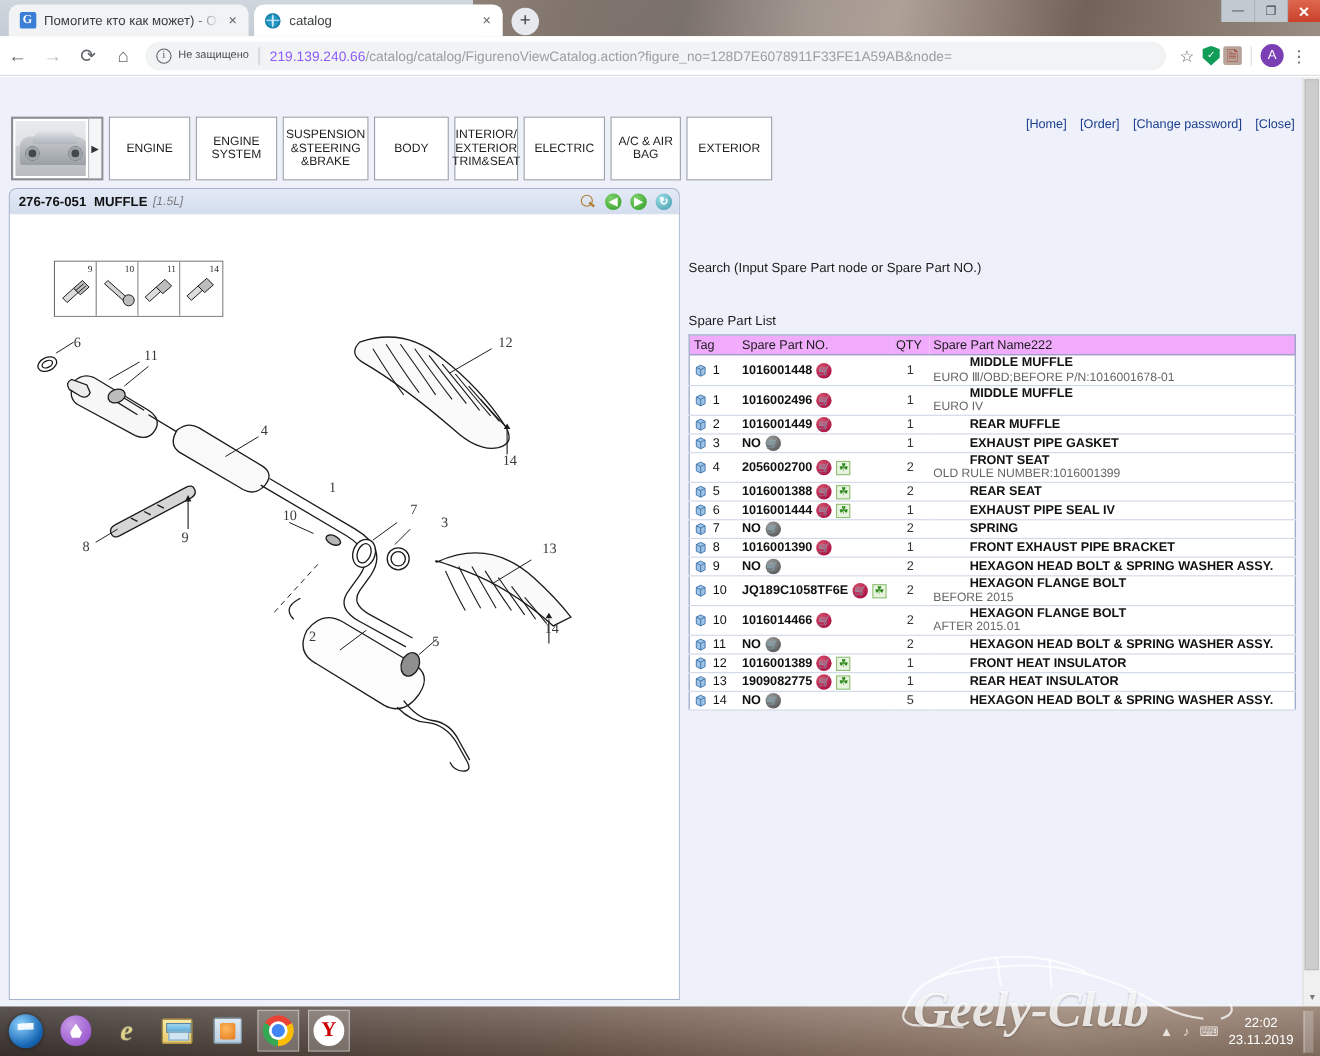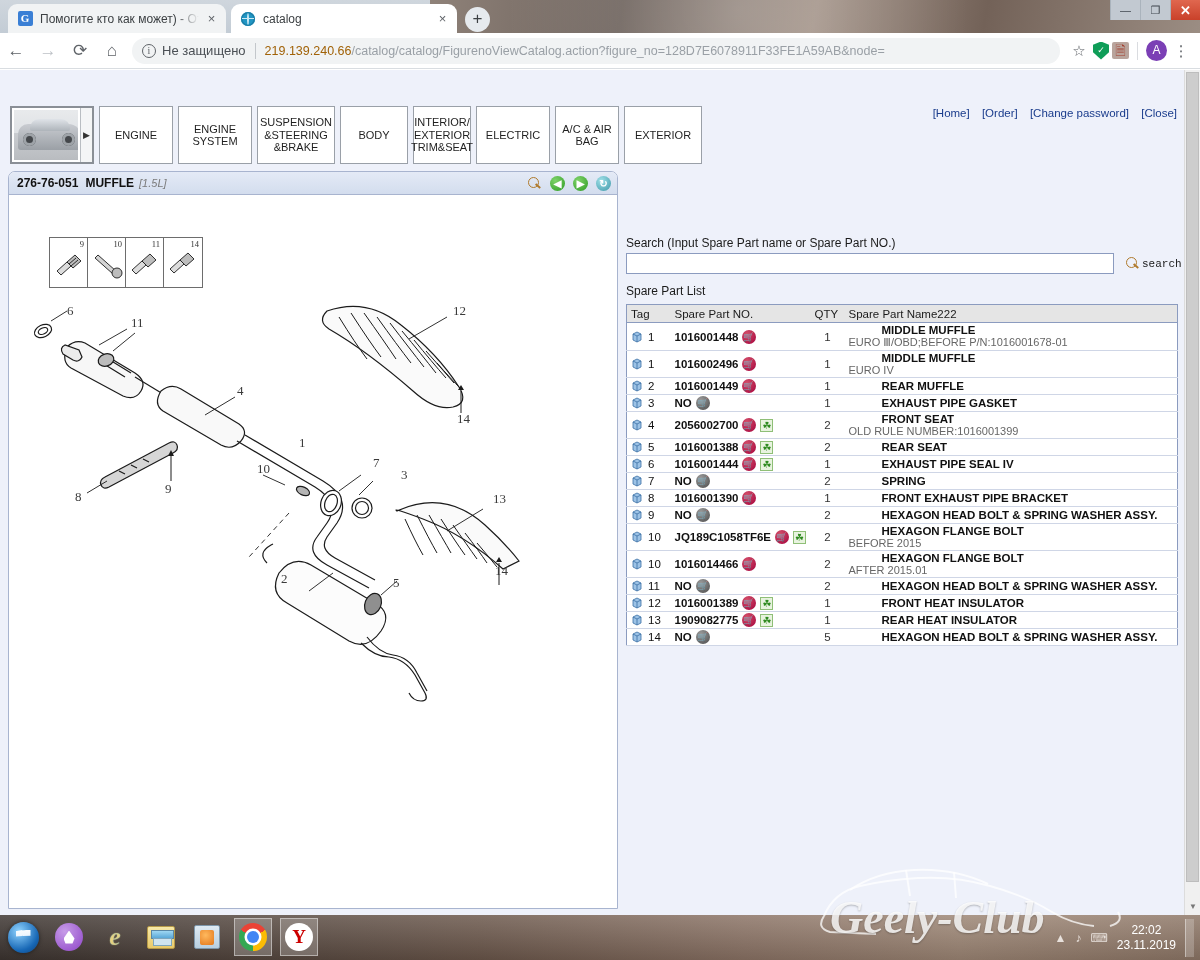--- a/index.html
+++ b/index.html
@@ -93,24 +93,24 @@
   .omnibox {
     flex: 1 1 auto; height: 26px; margin: 0 8px 0 4px;
     background: #f1f3f4; border-radius: 13px;
     display: flex; align-items: center; padding: 0 10px; min-width: 0;
   }
   .info-circle {
     width: 14px; height: 14px; border-radius: 50%; border: 1.3px solid #5f6368;
     color: #5f6368; font-size: 10px; line-height: 12px; text-align: center;
     font-family: "Liberation Serif", serif; flex: 0 0 14px; margin-right: 6px;
   }
-  .notsecure { font-size: 13px; color: #4a4f54; white-space: nowrap; }
+  .notsecure { font-size: 10px; color: #4a4f54; white-space: nowrap; }
   .omni-sep { width: 1px; height: 16px; background: #c3c7cb; margin: 0 9px; flex: 0 0 1px; }
   .url { font-size: 12.5px; color: #9aa0a6; white-space: nowrap; overflow: hidden; }
-  .url .host { color: #a16207; }
+  .url .host { color: #8b5cf6; }
   .omni-icons { display: flex; align-items: center; gap: 3px; padding-right: 8px; }
   .star { font-size: 15px; color: #5f6368; width: 22px; text-align: center; }
   .shield {
     width: 16px; height: 18px; background: #0f9d58;
     clip-path: polygon(50% 0, 100% 18%, 100% 60%, 50% 100%, 0 60%, 0 18%);
     position: relative;
   }
   .shield::after { content: "✓"; position: absolute; inset: 0; color: #fff; font-size: 9px;
                    text-align: center; line-height: 17px; }
   .pdficon { width: 17px; height: 17px; background: #b9a49c; border-radius: 2px; position: relative; }
@@ -240,21 +240,21 @@
   .searchbtn { display: flex; align-items: center; margin-left: 11px; }
   .searchbtn .lbl { font-size: 11px; font-family: "Liberation Mono", monospace; color: #1b1b1b; margin-left: 2px; }
   .splistlabel { position: absolute; left: 626px; top: 214px; font-size: 12px; color: #1b1b1b; }
 
   .parttable {
     position: absolute; left: 626px; top: 234px; width: 552px;
     border: 1px solid #8b9bbf; background: #fff;
     border-collapse: collapse; table-layout: fixed;
   }
   .parttable th {
-    background: #e5e5e5; font-size: 11.5px; font-weight: normal; color: #1b1b1b;
+    background: #f0abfc; font-size: 11.5px; font-weight: normal; color: #1b1b1b;
     text-align: left; padding: 2px 4px; border-bottom: 1px solid #8b9bbf;
     height: 18px;
   }
   .parttable td {
     font-size: 11.5px; color: #111; border-bottom: 1px solid #cfd6e6;
     padding: 1px 4px; vertical-align: middle;
   }
   .col-tag { width: 44px; }
   .col-pn  { width: 140px; }
   .col-qty { width: 34px; text-align: center; }
@@ -620,28 +620,21 @@
             <text x="384" y="292">5</text>
             <text x="66" y="206">8</text>
             <text x="156" y="198">9</text>
           </g>
         </svg>
 
         <div class="figcaption">1.5L</div>
       </div>
     </div>
 
-    <div class="searchlabel">Search (Input Spare Part name or Spare Part NO.)</div>
-    <div class="searchrow">
-      <input class="searchinput" type="text" value="" style="">
-      <span class="searchbtn">
-        <span class="zoomico"></span>
-        <span class="lbl">search</span>
-      </span>
-    </div>
+    <div class="searchlabel">Search (Input Spare Part node or Spare Part NO.)</div>
 
     <div class="splistlabel">Spare Part List</div>
 
     <table class="parttable">
       <thead>
         <tr>
           <th class="col-tag">Tag</th>
           <th class="col-pn">Spare Part NO.</th>
           <th class="col-qty">QTY</th>
           <th class="col-nm">Spare Part Name222</th>

